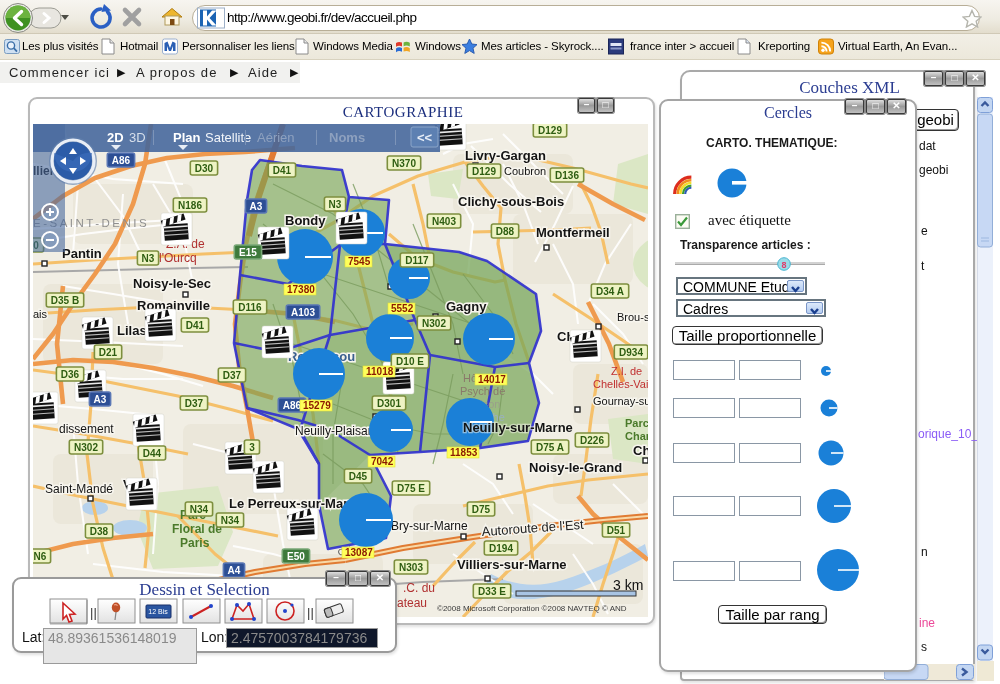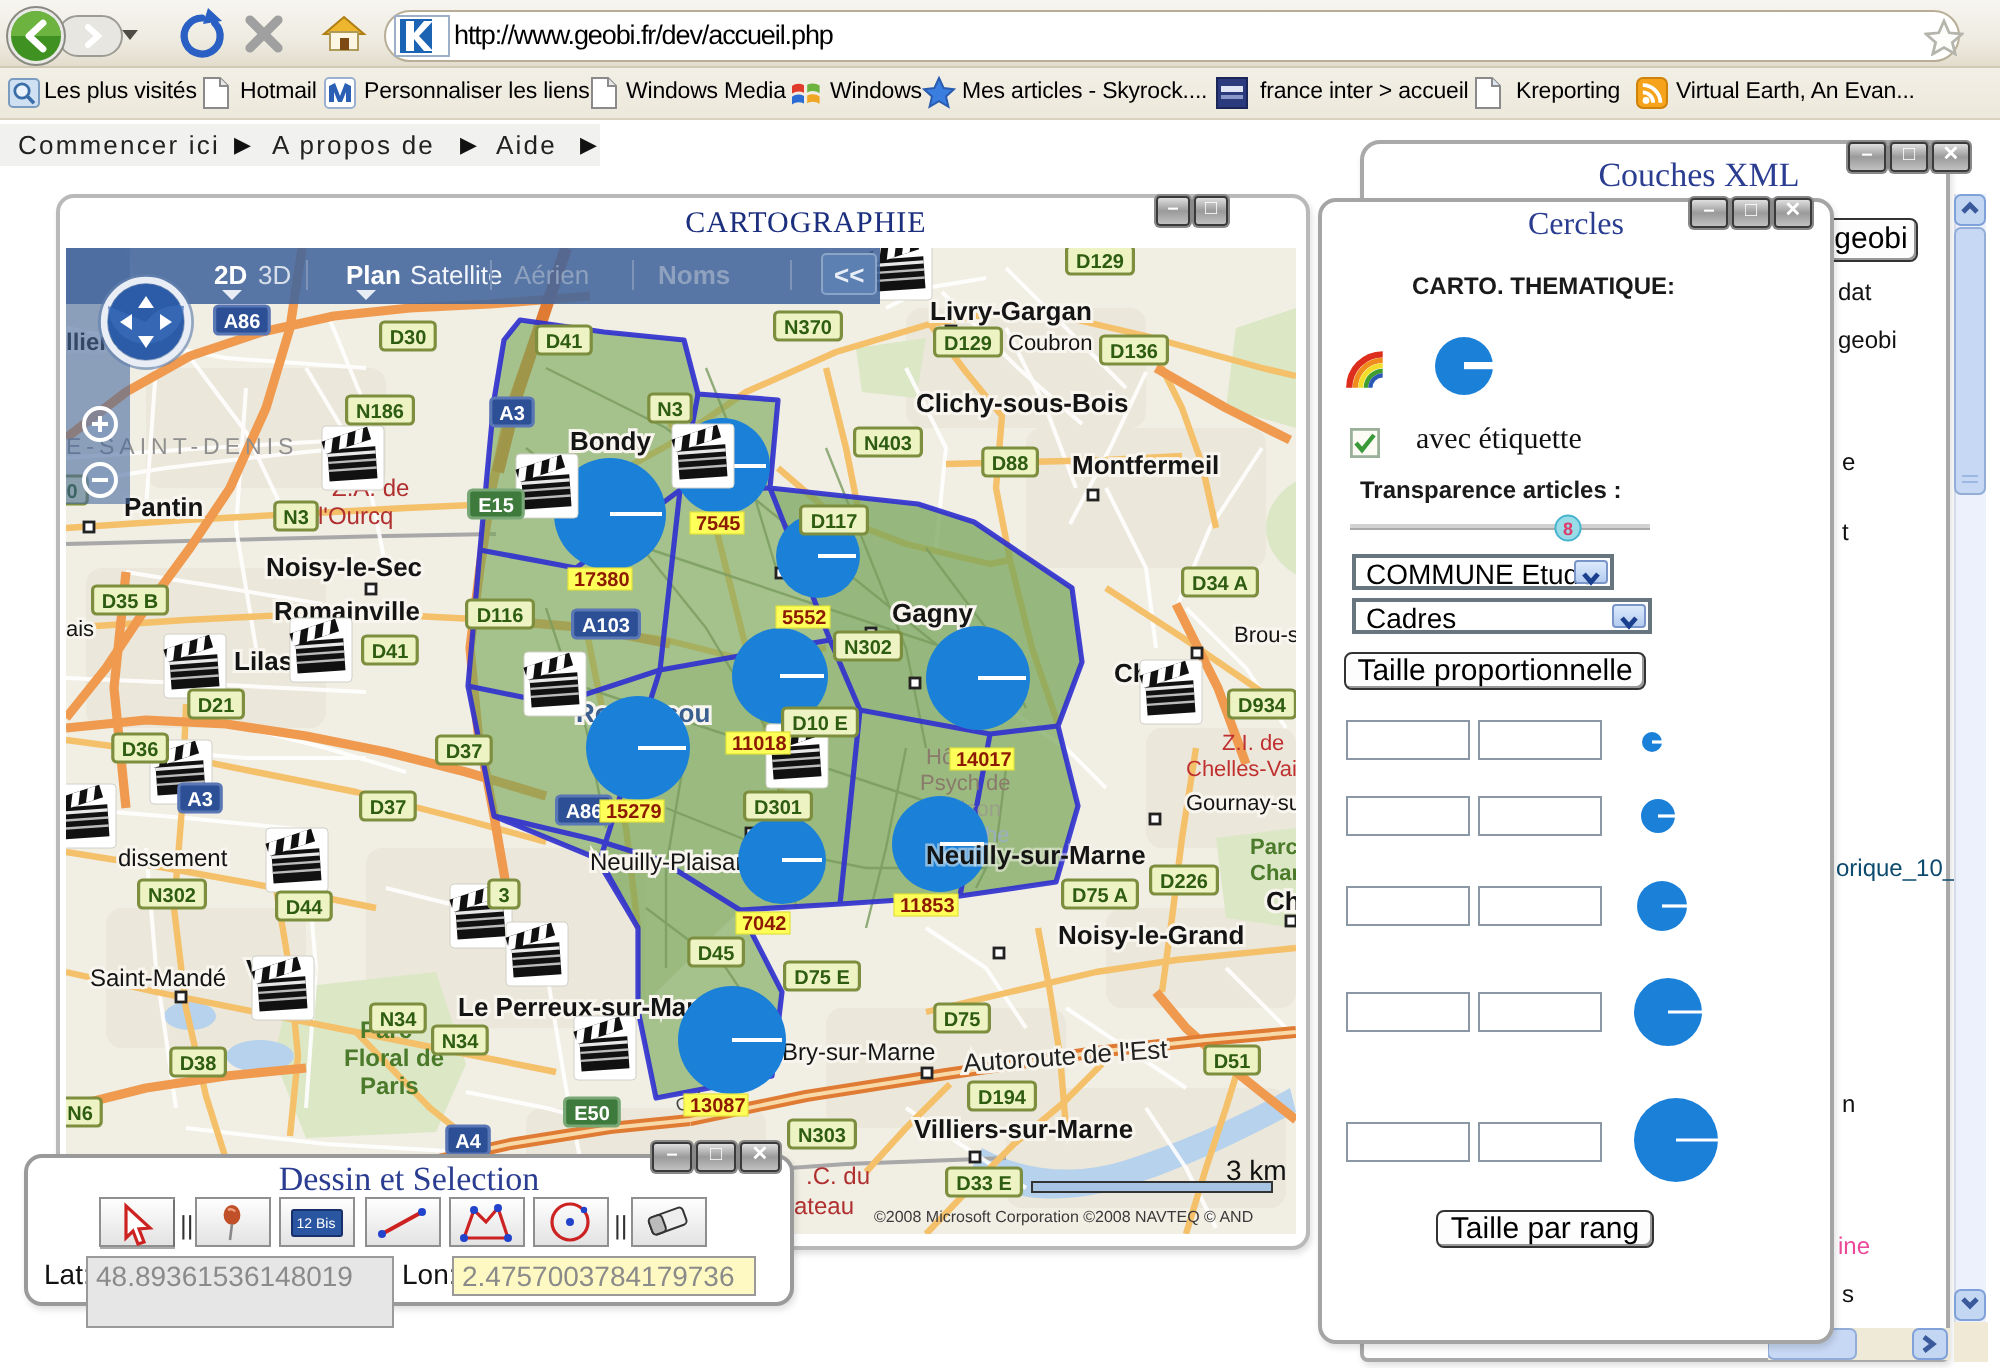--- a/index.html
+++ b/index.html
@@ -121,21 +121,21 @@
 <div class="wbtns" style="left:922px;top:71px">
       <div class="wb">–</div>
       <div class="wb">□</div>
       <div class="wb">✕</div>
     </div>
 <div class="btn3d" style="left:912px;top:109px;width:47px;height:22px;line-height:20px">geobi</div>
 <div class="abs" style="left:919px;top:139px;font-size:12px;color:#111">dat</div>
 <div class="abs" style="left:919px;top:163px;font-size:12px;color:#111">geobi</div>
 <div class="abs" style="left:921px;top:224px;font-size:12px;color:#111">e</div>
 <div class="abs" style="left:921px;top:259px;font-size:12px;color:#111">t</div>
-<div class="abs" style="left:918px;top:427px;font-size:12px;color:#0c4a6e">orique_10_</div>
+<div class="abs" style="left:918px;top:427px;font-size:12px;color:#8b5cf6">orique_10_</div>
 <div class="abs" style="left:921px;top:545px;font-size:12px;color:#111">n</div>
 <div class="abs" style="left:919px;top:616px;font-size:12px;color:#ec4899">ine</div>
 <div class="abs" style="left:921px;top:640px;font-size:12px;color:#111">s</div>
 
 <div class="abs" style="left:977px;top:97px;width:16px;height:564px;background:#ecf1fb;border-left:1px solid #d5dbe8"></div>
 <svg class="abs" style="left:977px;top:97px" width="16" height="564" viewBox="0 0 16 564">
 <rect x="0.5" y="0.5" width="15" height="15" rx="3" fill="#c3d6f2" stroke="#7fa0d8"></rect>
 <path d="M4.5 9 L8 5.5 L11.5 9" stroke="#3a5a9c" stroke-width="2.4" fill="none"></path>
 <rect x="0.5" y="17" width="15" height="133" rx="3" fill="#c7d8f4" stroke="#92aed8"></rect>
 <path d="M4 141 h8 M4 144 h8" stroke="#9db8e0" stroke-width="1"></path>
@@ -817,13 +817,13 @@
       <circle cx="240" cy="14" r="2" fill="#2244cc"></circle>
       <circle cx="247" cy="8" r="1.6" fill="#2244cc"></circle>
   <g transform="rotate(-20 289 14)">
         <rect x="280" y="9" width="18" height="9" rx="2" fill="#eee" stroke="#333"></rect>
         <rect x="280" y="9" width="7" height="9" rx="2" fill="#bbb" stroke="#333"></rect>
       </g>
 </svg>
 <div class="abs" style="left:22px;top:629px;font-size:14px;color:#111">Lat:</div>
 <div class="abs" style="left:43px;top:628px;width:154px;height:36px;background:#e6e6e6;border:1px solid #9a9a9a;color:#8a8a8a;font-size:14px;padding:1px 4px">48.89361536148019</div>
 <div class="abs" style="left:201px;top:629px;font-size:14px;color:#111">Lon:</div>
-<div class="abs" style="left:226px;top:628px;width:152px;height:20px;background:#fef9c3;border:1px solid #9a9a9a;color:#8a8a8a;font-size:14px;padding:1px 4px">2.4757003784179736</div>
+<div class="abs" style="left:226px;top:628px;width:152px;height:20px;background:#0f172a;border:1px solid #9a9a9a;color:#8a8a8a;font-size:14px;padding:1px 4px">2.4757003784179736</div>
 </div>
 </body></html>

